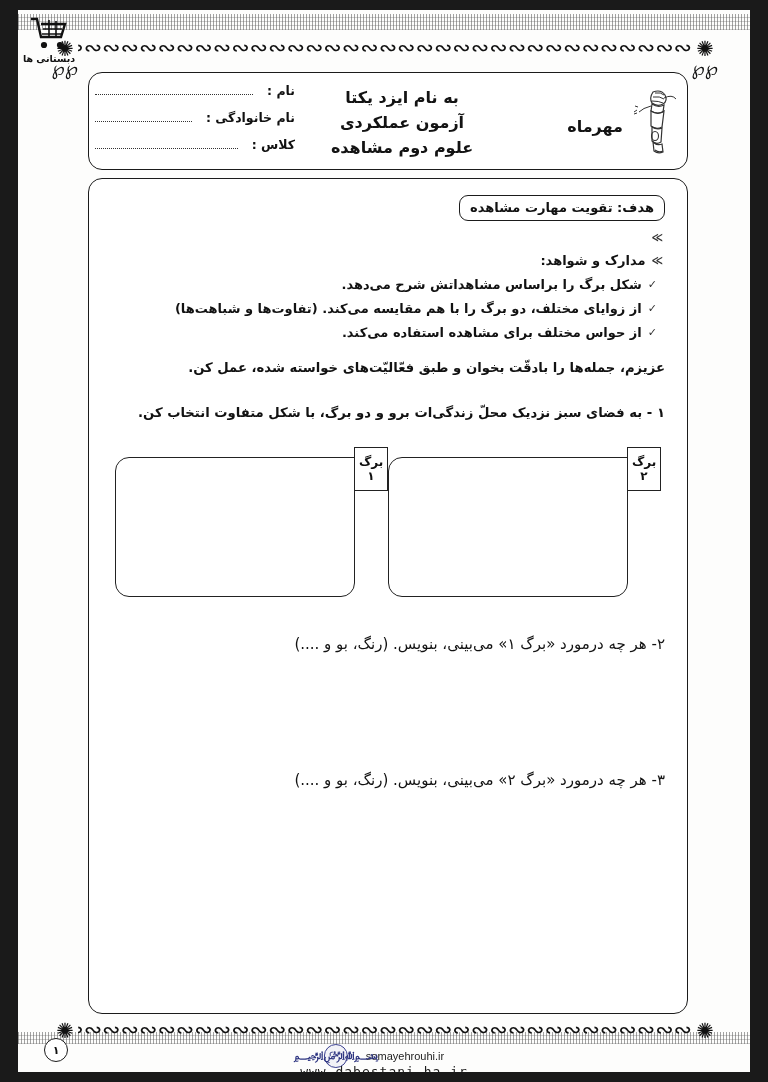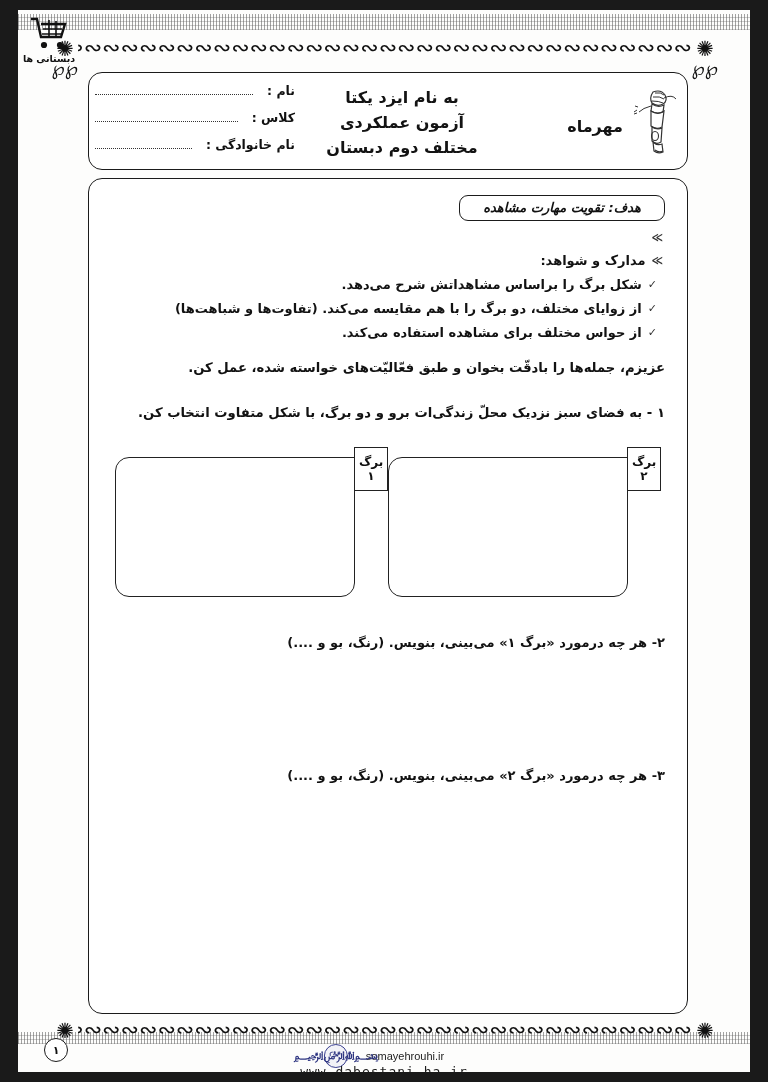--- a/index.html
+++ b/index.html
@@ -197,21 +197,20 @@
   #goal-pill {
     width: 206px;
     margin: 2px 4px 12px auto;
     border: 1.4px solid #1b1b1b;
     border-radius: 9px;
     text-align: center;
     padding: 4px 8px 5px;
     font-size: 13px;
     font-weight: 700;
     color: #111;
-    font-style: italic;
   }
 
   
   #materials-list { margin: 4px 6px 0 0; }
   .list-item {
     display: flex;
     flex-direction: row;
     justify-content: flex-start;
     align-items: baseline;
     gap: 6px;
@@ -289,22 +288,22 @@
     gap: 1px;
     font-size: 12px;
     font-weight: 700;
     color: #111;
     line-height: 1.1;
   }
 
   
   .question-block {
     margin: 16px 4px 0 0;
-    font-size: 13px;
-    font-weight: 700;
+    font-size: 15px;
+    font-weight: 400;
     color: #121212;
     text-align: right;
     white-space: nowrap;
   }
   #question-2 { margin-top: 38px; }
   #question-3 { margin-top: 118px; }
 
   
   #page-number {
     position: absolute;
@@ -418,34 +417,34 @@
           <ellipse cx="24" cy="50" rx="3.5" ry="4.5" fill="none" stroke="#333" stroke-width="1.1"></ellipse>
           <path d="M22 56 q4 4 9 2 l1 8 q-5 2 -9 -1 z" fill="none" stroke="#333" stroke-width="1.2"></path>
           <path d="M24 64 q4 3 8 1" fill="none" stroke="#333" stroke-width="1.1"></path>
         </svg>
         <div id="month-label">مهرماه</div>
       </div>
 
       <div id="title-block">
         <div class="title-line">به نام ایزد یکتا</div>
         <div class="title-line">آزمون عملکردی</div>
-        <div class="title-line">مختلف دوم دبستان</div>
+        <div class="title-line">علوم دوم مشاهده</div>
       </div>
 
       <div id="form-fields">
         <div class="form-row">
           <span class="form-label">نام :</span>
           <span class="form-dots"></span>
         </div>
         <div class="form-row">
-          <span class="form-label">کلاس :</span>
+          <span class="form-label">نام خانوادگی :</span>
           <span class="form-dots"></span>
         </div>
         <div class="form-row">
-          <span class="form-label">نام خانوادگی :</span>
+          <span class="form-label">کلاس :</span>
           <span class="form-dots"></span>
         </div>
       </div>
 
     </div>
   </div>
 
   <div id="content-card">
 
     <div id="goal-pill">هدف: تقویت مهارت مشاهده</div>

